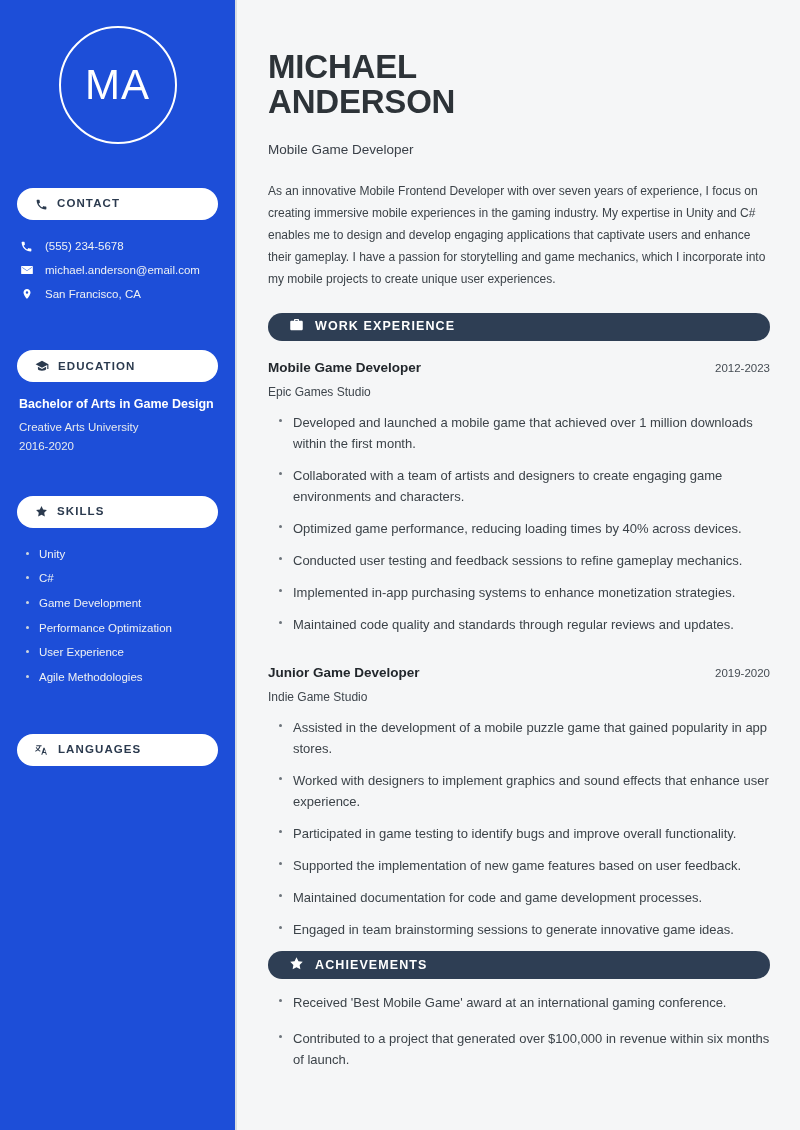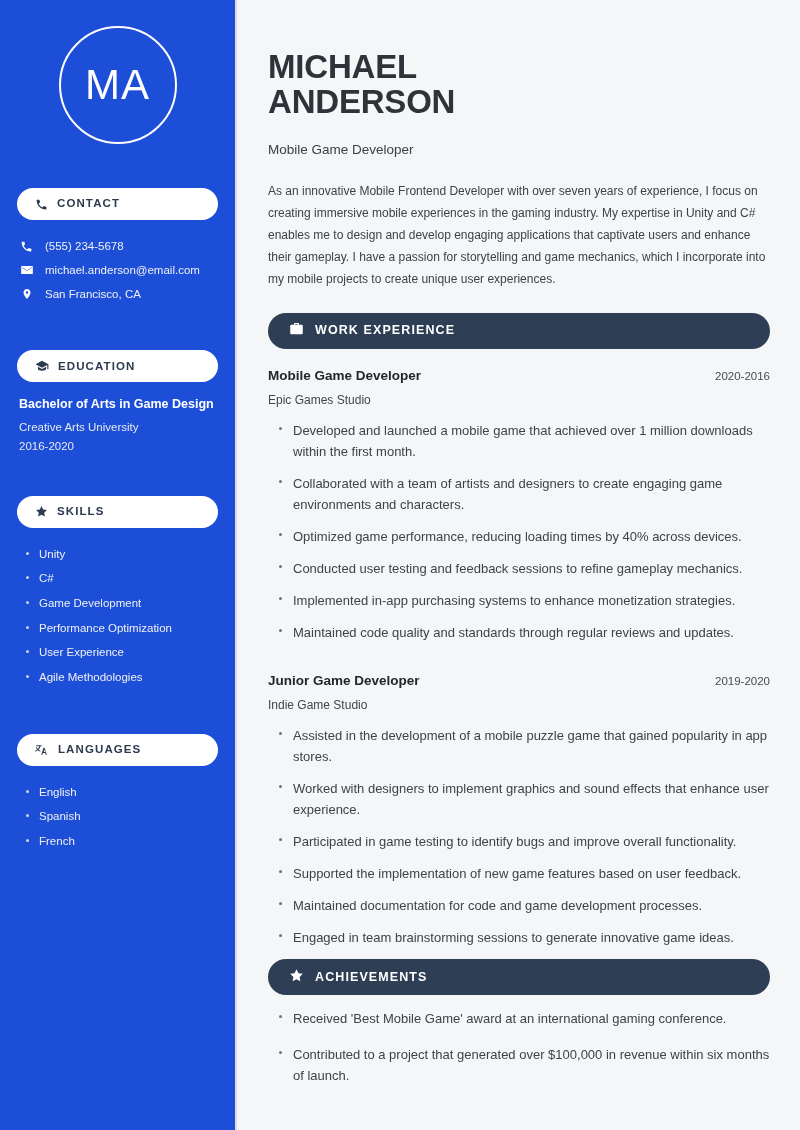--- a/index.html
+++ b/index.html
@@ -154,21 +154,21 @@
     font-size: 12px;
     color: #3c4349;
     line-height: 1.83;
     margin-bottom: 22px;
   }
 
   .section-pill {
     background: #2e3e54;
     color: #ffffff;
     border-radius: 999px;
-    height: 36px;
+    height: 28px;
     display: flex;
     align-items: center;
     gap: 11px;
     padding: 0 21px;
     box-sizing: border-box;
   }
   .section-pill .sec-label {
     font-size: 12.5px;
     font-weight: bold;
     letter-spacing: 1.1px;
@@ -307,25 +307,20 @@
 
     <div class="side-pill">
       <span>
         <svg width="14" height="14" viewBox="0 0 24 24" fill="#2b3a4e">
             <path d="M11.3 4H2.2v1.7h5.3c-.4 1.6-1.3 3.1-2.6 4.4-.8-.8-1.5-1.8-2-2.8H1.2c.6 1.5 1.5 2.9 2.6 4-1 .9-2.2 1.6-3.5 2.1l.6 1.6c1.5-.6 2.9-1.4 4.1-2.5 1.1 1 2.4 1.9 3.8 2.5l.6-1.7c-1.2-.5-2.3-1.1-3.2-1.9 1.7-1.8 2.8-3.9 3.2-5.7h1.9V4zm5.1 4.1h-1.9L10.8 20h1.8l1-3h4l1 3h1.8L16.4 8.1zm-1.2 7.3 1.4-4.1 1.4 4.1h-2.8z"></path>
           </svg>
       </span>
       <span class="pill-label">LANGUAGES</span>
     </div>
 
-    <ul class="side-list">
-      <li>English</li>
-      <li>Spanish</li>
-      <li>French</li>
-    </ul>
 
   </aside>
 
   <main class="main">
 
     <h1 class="name-line">
       <span>MICHAEL</span><br>
       <span>ANDERSON</span>
     </h1>
 
@@ -338,21 +333,21 @@
         <svg width="15" height="15" viewBox="0 0 24 24" fill="#ffffff">
             <path d="M9.5 3h5c.8 0 1.5.7 1.5 1.5V6h4c1.1 0 2 .9 2 2v11c0 1.1-.9 2-2 2H4c-1.1 0-2-.9-2-2V8c0-1.1.9-2 2-2h4V4.5C8 3.7 8.7 3 9.5 3zm.5 3h4V4.6h-4V6z"></path>
           </svg>
       </span>
       <span class="sec-label">WORK EXPERIENCE</span>
     </div>
 
     <div class="job">
       <div class="job-head">
         <span class="job-role">Mobile Game Developer</span>
-        <span class="job-dates">2020-2016</span>
+        <span class="job-dates">2012-2023</span>
       </div>
       <div class="job-company">Epic Games Studio</div>
       <ul class="bullets">
         <li>Developed and launched a mobile game that achieved over 1 million downloads within the first month.</li>
         <li>Collaborated with a team of artists and designers to create engaging game environments and characters.</li>
         <li>Optimized game performance, reducing loading times by 40% across devices.</li>
         <li>Conducted user testing and feedback sessions to refine gameplay mechanics.</li>
         <li>Implemented in-app purchasing systems to enhance monetization strategies.</li>
         <li>Maintained code quality and standards through regular reviews and updates.</li>
       </ul>

